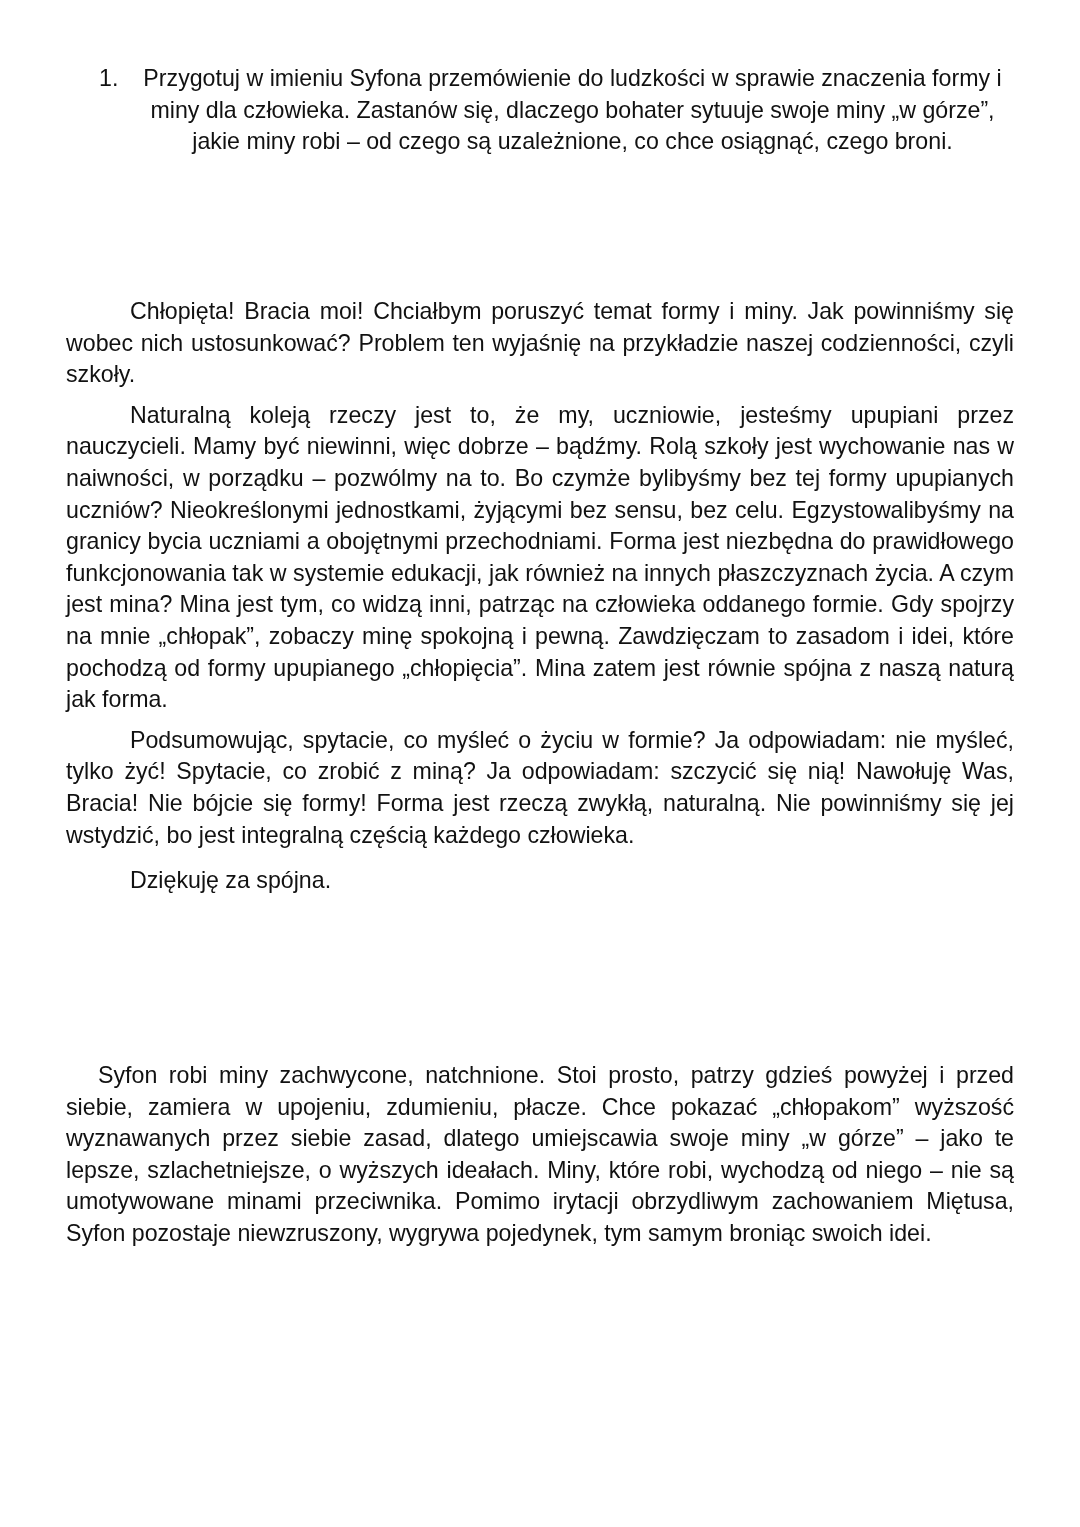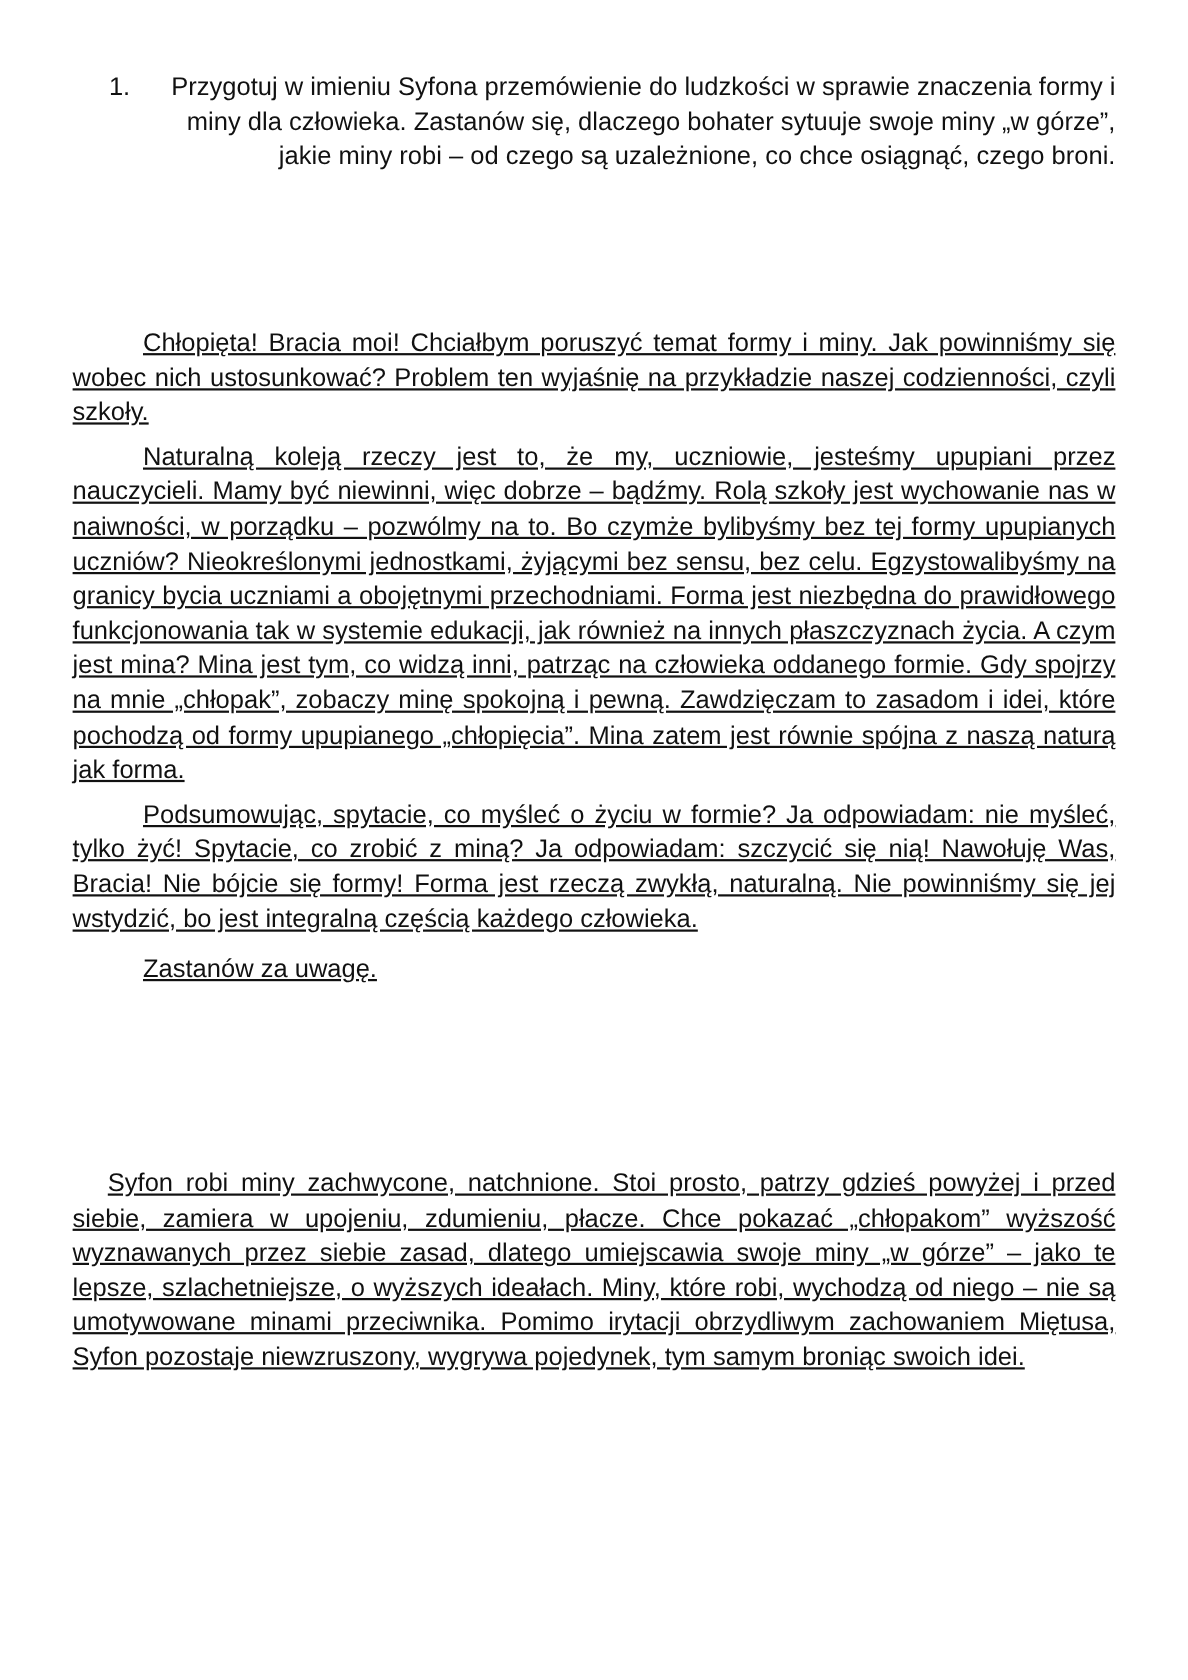--- a/index.html
+++ b/index.html
@@ -29,71 +29,69 @@
       top: 63px;
       width: 915px;
       display: flex;
     }
     .task-num {
       width: 32px;
       flex: 0 0 32px;
     }
     .task-text {
       flex: 1;
-      text-align: right;
+      text-align: center;
     }
     .speech-title {
       position: absolute;
       left: 66px;
       top: 252px;
       width: 948px;
     }
     .speech {
       position: absolute;
       left: 66px;
       top: 296px;
       width: 948px;
-      text-decoration: underline;
     }
     .speech p {
       margin: 0 0 9px 0;
       text-indent: 64px;
       text-align: justify;
     }
     .speech p.closing {
       margin-top: 14px;
     }
     .analysis {
       position: absolute;
       left: 66px;
       top: 1060px;
       width: 948px;
     }
     .analysis p {
       margin: 0 0 9px 0;
       text-indent: 32px;
       text-align: justify;
-      text-decoration: underline;
     }
   </style>
 </head>
 <body>
 
 <div class="page">
 
   <div class="task">
     <span class="task-num">1.</span>
     <span class="task-text">Przygotuj w imieniu Syfona przemówienie do ludzkości w sprawie znaczenia formy i miny dla człowieka. Zastanów się, dlaczego bohater sytuuje swoje miny „w górze”, jakie miny robi – od czego są uzależnione, co chce osiągnąć, czego broni.</span>
   </div>
 
 
   <div class="speech">
     <p>Chłopięta! Bracia moi! Chciałbym poruszyć temat formy i miny. Jak powinniśmy się wobec nich ustosunkować? Problem ten wyjaśnię na przykładzie naszej codzienności, czyli szkoły.</p>
     <p>Naturalną koleją rzeczy jest to, że my, uczniowie, jesteśmy upupiani przez nauczycieli. Mamy być niewinni, więc dobrze – bądźmy. Rolą szkoły jest wychowanie nas w naiwności, w porządku – pozwólmy na to. Bo czymże bylibyśmy bez tej formy upupianych uczniów? Nieokreślonymi jednostkami, żyjącymi bez sensu, bez celu. Egzystowalibyśmy na granicy bycia uczniami a obojętnymi przechodniami. Forma jest niezbędna do prawidłowego funkcjonowania tak w systemie edukacji, jak również na innych płaszczyznach życia. A czym jest mina? Mina jest tym, co widzą inni, patrząc na człowieka oddanego formie. Gdy spojrzy na mnie „chłopak”, zobaczy minę spokojną i pewną. Zawdzięczam to zasadom i idei, które pochodzą od formy upupianego „chłopięcia”. Mina zatem jest równie spójna z naszą naturą jak forma.</p>
     <p>Podsumowując, spytacie, co myśleć o życiu w formie? Ja odpowiadam: nie myśleć, tylko żyć! Spytacie, co zrobić z miną? Ja odpowiadam: szczycić się nią! Nawołuję Was, Bracia! Nie bójcie się formy! Forma jest rzeczą zwykłą, naturalną. Nie powinniśmy się jej wstydzić, bo jest integralną częścią każdego człowieka.</p>
-    <p class="closing">Zastanów za uwagę.</p>
+    <p class="closing">Dziękuję za spójna.</p>
   </div>
 
   <div class="analysis">
     <p>Syfon robi miny zachwycone, natchnione. Stoi prosto, patrzy gdzieś powyżej i przed siebie, zamiera w upojeniu, zdumieniu, płacze. Chce pokazać „chłopakom” wyższość wyznawanych przez siebie zasad, dlatego umiejscawia swoje miny „w górze” – jako te lepsze, szlachetniejsze, o wyższych ideałach. Miny, które robi, wychodzą od niego – nie są umotywowane minami przeciwnika. Pomimo irytacji obrzydliwym zachowaniem Miętusa, Syfon pozostaje niewzruszony, wygrywa pojedynek, tym samym broniąc swoich idei.</p>
   </div>
 
 </div>
 
 </body></html>

